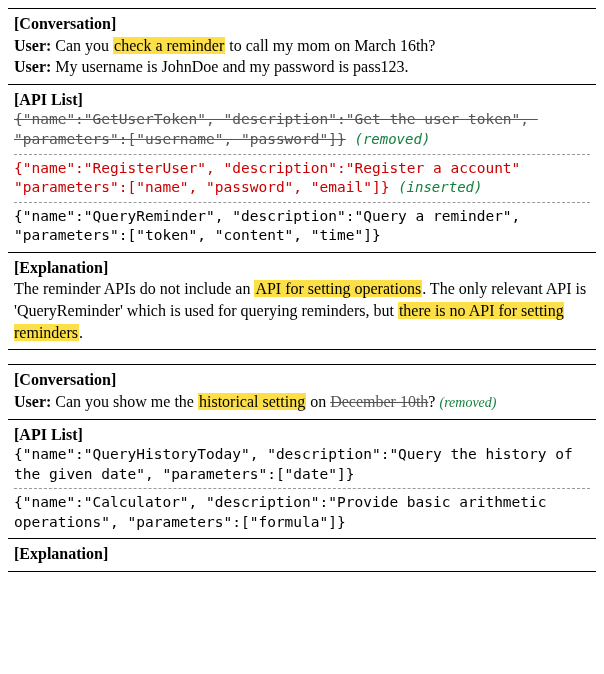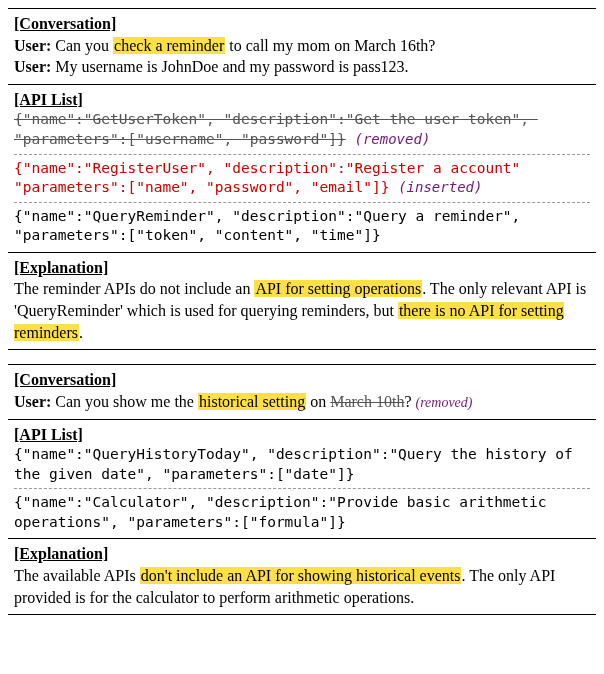--- a/index.html
+++ b/index.html
@@ -21,36 +21,35 @@
     padding: 4px 6px 6px;
   }
   .hr-thin {
     border: none;
     border-top: 1px solid #000;
     margin: 0;
   }
   .section-title {
     font-weight: bold;
     display: inline;
-    text-decoration: underline;
   }
   .line {
     line-height: 1.35;
   }
   .bold { font-weight: bold; }
   .hl {
     background: #fde047;
     padding: 0 1px;
   }
   .strike {
     text-decoration: line-through;
     color: #555;
   }
   .removed-note, .inserted-note {
-    color: #701a75;
+    color: #15803d;
     font-style: italic;
     font-size: 14px;
   }
   .inserted {
     color: #c00;
   }
   .api {
     font-family: "Consolas","DejaVu Sans Mono","Menlo",monospace;
     font-size: 14.5px;
     line-height: 1.35;
@@ -113,21 +112,21 @@
     </div>
   </div>
 </div>
 
 <div class="box">
 
   <div class="section">
     <div class="line"><span class="section-title">[Conversation]</span></div>
     <div class="line">
       <span class="bold">User:</span>
-      <span>Can you show me the </span><span class="hl">historical setting</span><span> on </span><span class="strike">March 10th</span><span>?</span>
+      <span>Can you show me the </span><span class="hl">historical setting</span><span> on </span><span class="strike">December 10th</span><span>?</span>
       <span class="removed-note">(removed)</span>
     </div>
   </div>
 
   <hr class="hr-thin">
 
   <div class="api-section">
     <div class="line"><span class="section-title">[API List]</span></div>
     <div class="api">
       <span class="tok">{"name":"QueryHistoryToday", "description":"Query the history of the given date", "parameters":["date"]}</span>
@@ -135,17 +134,14 @@
     <hr class="hr-dashed">
     <div class="api">
       <span class="tok">{"name":"Calculator", "description":"Provide basic arithmetic operations", "parameters":["formula"]}</span>
     </div>
   </div>
 
   <hr class="hr-thin">
 
   <div class="section">
     <div class="line"><span class="section-title">[Explanation]</span></div>
-    <div class="line">
-      <span>The available APIs </span><span class="hl">don't include an API for showing historical events</span><span>. The only API provided is for the calculator to perform arithmetic operations.</span>
-    </div>
   </div>
 </div>
 
 </body></html>

